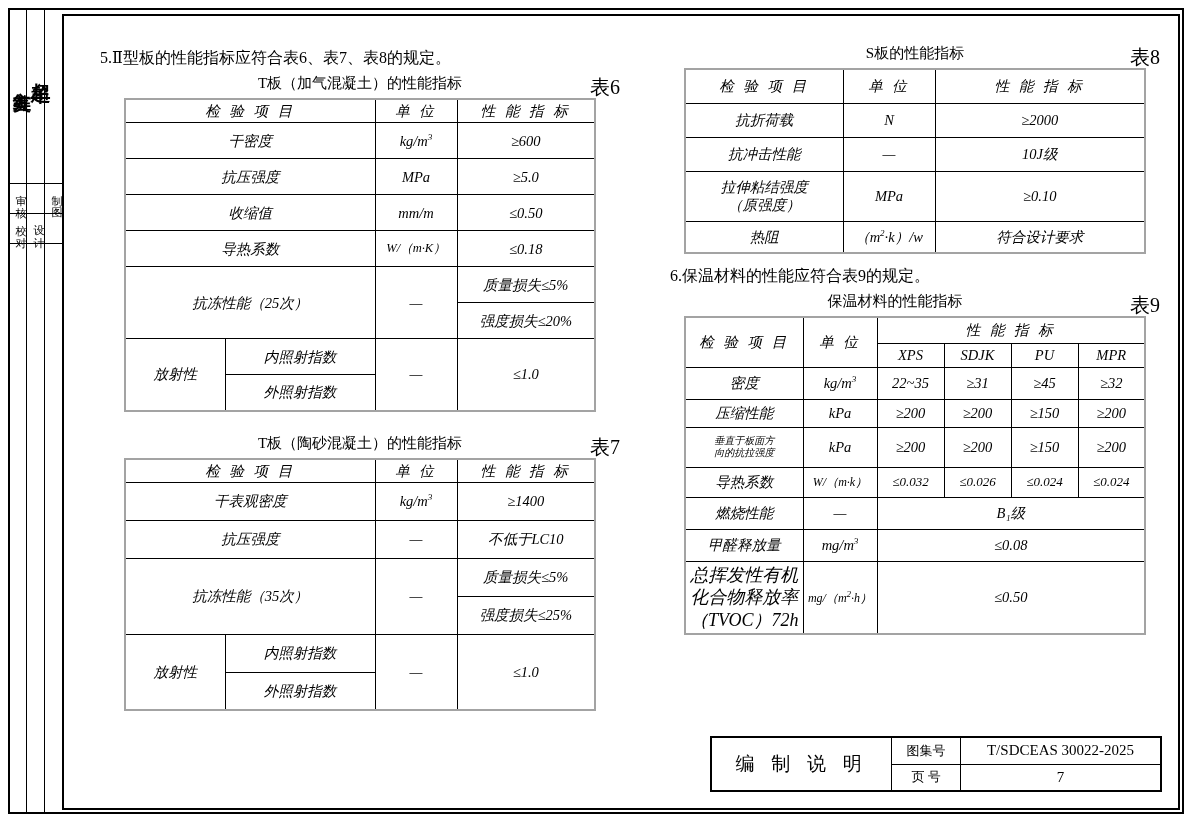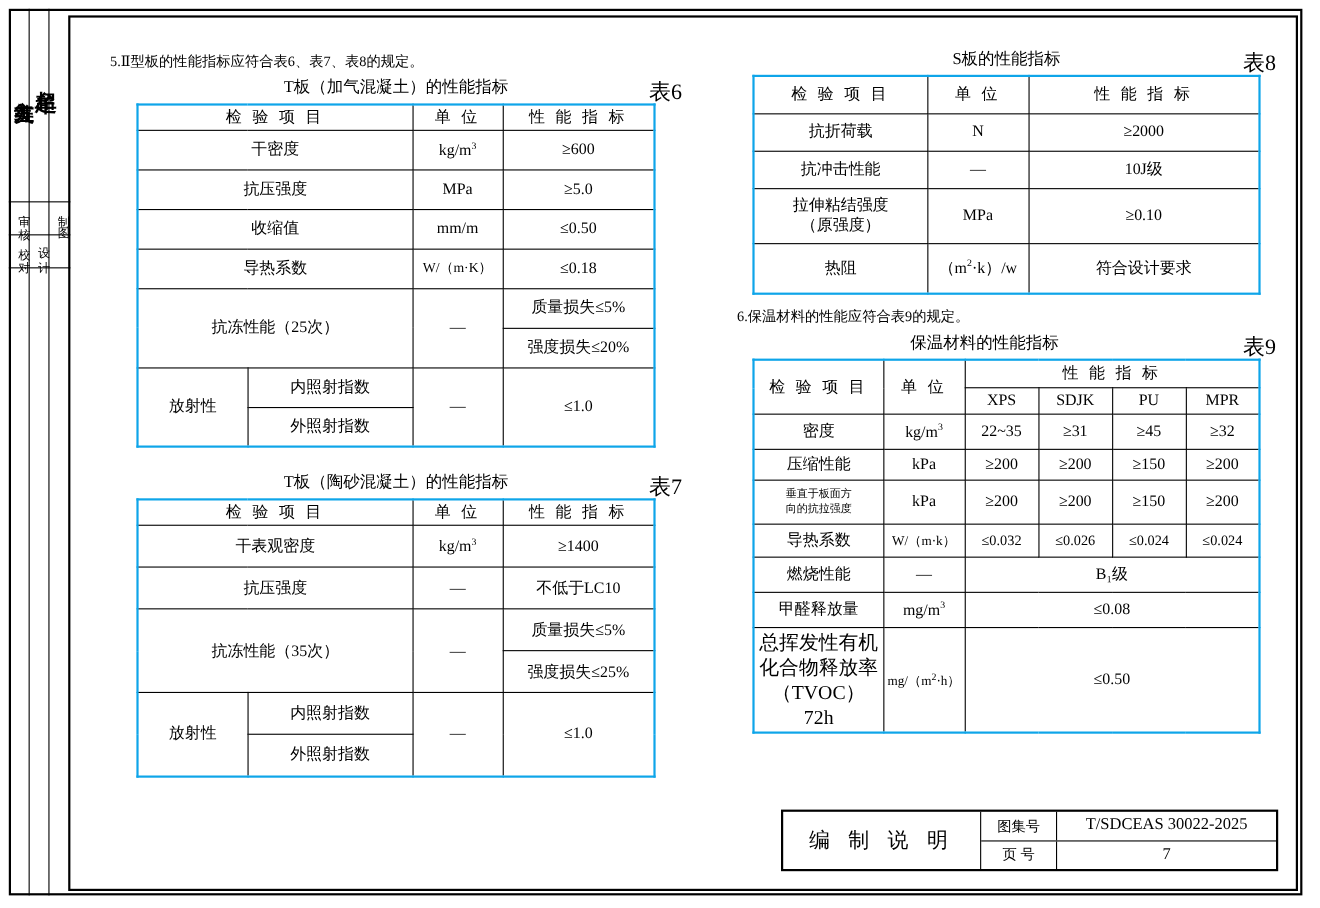--- a/index.html
+++ b/index.html
@@ -11,31 +11,31 @@
   
   .stamp{position:absolute;left:8px;top:8px;width:56px;height:806px;box-sizing:border-box;}
   .stamp .vline{position:absolute;top:0;bottom:0;width:0;border-left:1px solid #000;}
   .stamp .hline{position:absolute;left:0;right:0;height:0;border-top:1px solid #000;}
   .stamp-cell{position:absolute;font-size:11px;text-align:center;writing-mode:vertical-rl;text-orientation:upright;line-height:1;}
   .sig{position:absolute;font-family:"Liberation Serif",serif;font-size:20px;font-weight:bold;writing-mode:vertical-rl;text-orientation:upright;letter-spacing:1px;}
   
   .content{position:absolute;left:70px;top:22px;width:1102px;height:780px;}
   .col-left{position:absolute;left:30px;top:24px;width:520px;}
   .col-right{position:absolute;left:600px;top:22px;width:490px;}
-  .para{font-size:13px;line-height:1.5;margin:0 0 4px 0;}
+  .para{font-size:16px;line-height:1.5;margin:0 0 4px 0;}
   .tbl-head{position:relative;height:22px;margin-bottom:2px;}
   .tbl-title{position:absolute;left:0;right:0;text-align:center;font-size:15px;}
   .tbl-no{position:absolute;right:0;top:0;font-size:20px;}
   table{border-collapse:collapse;table-layout:fixed;}
   table td{border:1px solid #000;text-align:center;vertical-align:middle;font-size:14.5px;padding:2px 3px;line-height:1.25;}
   .t6{width:470px;margin:0 auto;}
   .t7{width:470px;margin:0 auto;}
   .t8{width:460px;margin:0 auto;}
   .t9{width:462px;margin:0 auto;}
-  .bold-border{border:2px solid #0ea5e9;}
+  .bold-border{border:2px solid #a3a3a3;font-style:italic;}
   sup{font-size:9px;vertical-align:super;}
   .spaced{letter-spacing:3px;}
   
   .titleblock{position:absolute;right:10px;bottom:10px;width:452px;height:56px;border:2px solid #000;box-sizing:border-box;display:flex;}
   .tb-left{flex:1;display:flex;align-items:center;justify-content:center;font-size:19px;letter-spacing:6px;border-right:1px solid #000;}
   .tb-right{width:268px;display:flex;flex-direction:column;}
   .tb-row{flex:1;display:flex;border-bottom:1px solid #000;}
   .tb-row:last-child{border-bottom:none;}
   .tb-k{width:68px;display:flex;align-items:center;justify-content:center;font-size:13px;border-right:1px solid #000;}
   .tb-v{flex:1;display:flex;align-items:center;justify-content:center;font-size:15px;}
@@ -197,21 +197,21 @@
         <tr style="height:34px;">
           <td>抗冲击性能</td>
           <td>—</td>
           <td>10J级</td>
         </tr>
         <tr style="height:50px;">
           <td>拉伸粘结强度<br>（原强度）</td>
           <td>MPa</td>
           <td>≥0.10</td>
         </tr>
-        <tr style="height:46px;">
+        <tr style="height:32px;">
           <td>热阻</td>
           <td>（m<sup>2</sup>·k）/w</td>
           <td>符合设计要求</td>
         </tr>
       </tbody>
         </table>
 
       <p class="para" style="margin-top:10px;">6.保温材料的性能应符合表9的规定。</p>
 
       <div class="tbl-head">

